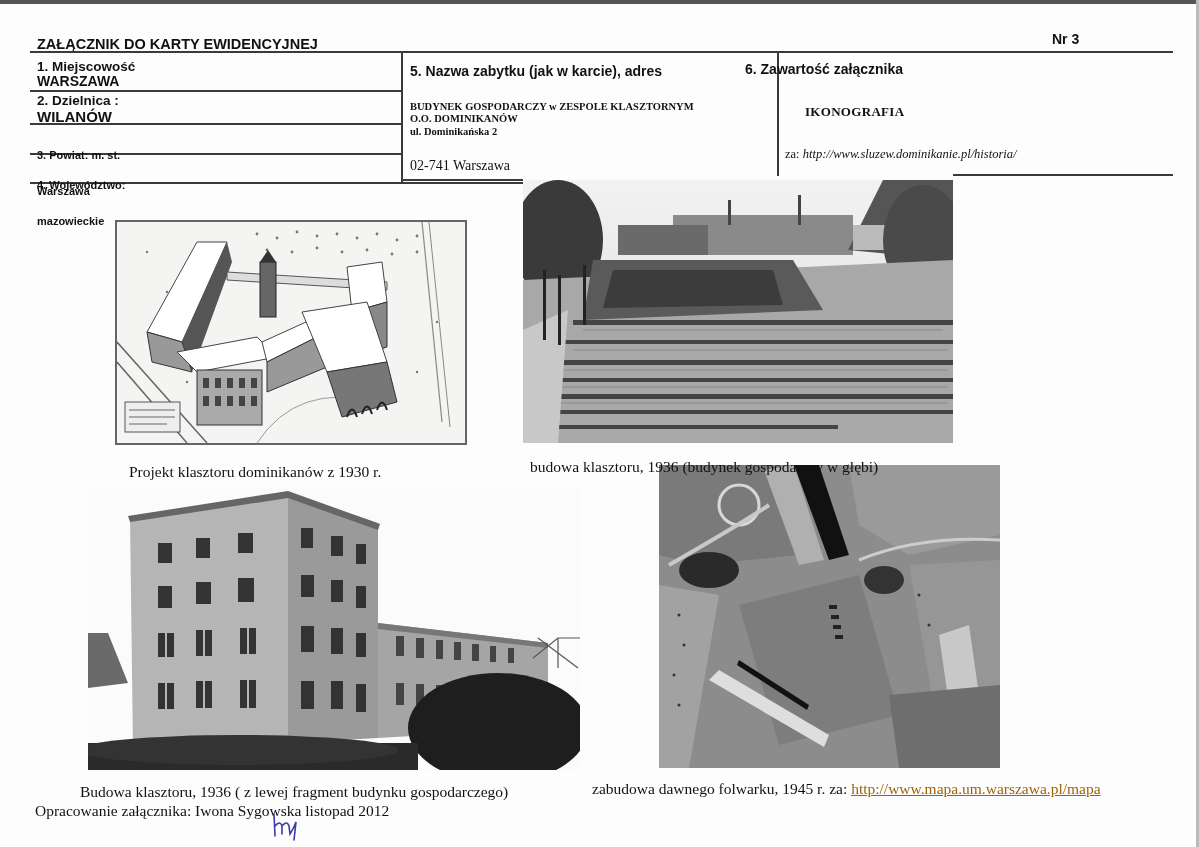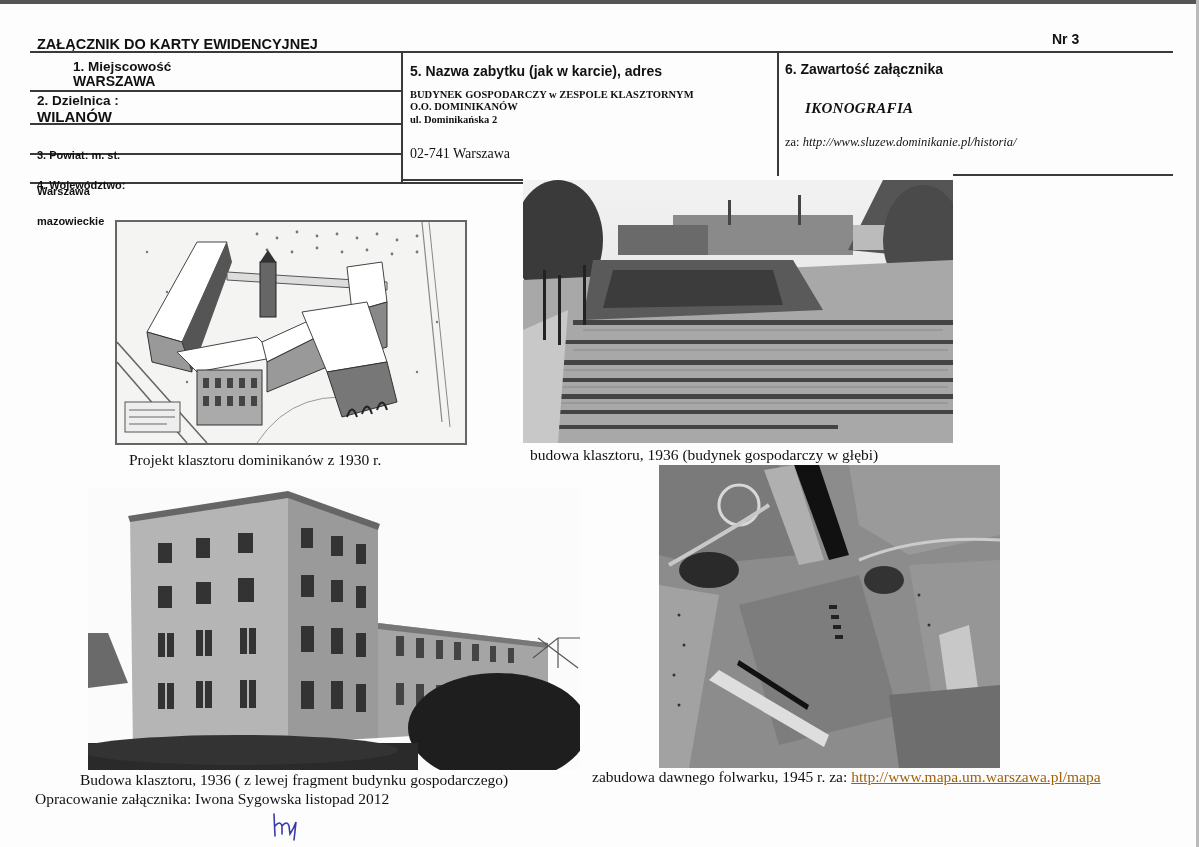--- a/index.html
+++ b/index.html
@@ -5,36 +5,36 @@
     html, body { margin: 0; padding: 0; }
     body {
       width: 1199px; height: 847px; position: relative; overflow: hidden;
       background: #fdfdfd;
       font-family: "Liberation Sans", sans-serif; color: #111;
     }
     .abs { position: absolute; }
     .hline { position: absolute; height: 2px; background: #3a3a3a; }
     .vline { position: absolute; width: 1.5px; background: #3a3a3a; }
     .sans-b { font-family: "Liberation Sans", sans-serif; font-weight: bold; }
-    .serif { font-family: "Liberation Serif", serif; }
+    .serif { font-family: "Liberation Serif", serif; margin-top: 12px; }
     .scan-edge-top { position:absolute; left:0; top:0; width:1199px; height:4px; background:#555; }
     .scan-edge-right { position:absolute; right:0; top:0; width:3px; height:847px; background:#bbb; }
 
     .title { left: 37px; top: 36px; font-size: 14.5px; }
     .nr { left: 1052px; top: 31px; font-size: 14px; }
 
     .lbl { font-size: 13.5px; line-height: 15px; }
     .lbl-sm { font-size: 11px; line-height: 13px; margin-top: 23px; }
 
     .sec5-title { left: 410px; top: 63px; font-size: 14px; }
     .sec5-line { font-size: 10.5px; font-weight: bold; line-height: 12px; left: 410px; }
     .sec5-city { left: 410px; top: 146px; font-size: 14px; font-weight: normal; }
 
-    .sec6-title { left: 785px; top: 61px; font-size: 14px; }
-    .sec6-ikon { left: 805px; top: 100px; font-size: 15px; font-weight: bold; letter-spacing: 0.3px; font-style: italic; }
+    .sec6-title { left: 745px; top: 61px; font-size: 14px; }
+    .sec6-ikon { left: 805px; top: 92px; font-size: 13px; font-weight: bold; letter-spacing: 0.3px; }
     .sec6-za { left: 785px; top: 135px; font-size: 12.5px; }
     .sec6-za i { font-style: italic; }
 
     .photo { position: absolute; overflow: hidden; }
     .caption { position: absolute; font-size: 15.5px; white-space: nowrap; }
     .caption a { color: #a16207; text-decoration: underline; }
     .footer-credit { left: 35px; top: 790px; font-size: 15.5px; }
   </style>
 </head>
 <body>
@@ -48,21 +48,21 @@
 <div class="hline" style="left:30px; top:51px; width:1143px;"></div>
 <div class="vline" style="left:401px; top:52px; height:130px;"></div>
 <div class="vline" style="left:777px; top:52px; height:124px;"></div>
 <div class="hline" style="left:30px; top:90px; width:371px;"></div>
 <div class="hline" style="left:30px; top:123px; width:371px;"></div>
 <div class="hline" style="left:30px; top:153px; width:371px;"></div>
 <div class="hline" style="left:30px; top:182px; width:493px;"></div>
 <div class="hline" style="left:401px; top:179px; width:122px;"></div>
 <div class="hline" style="left:953px; top:174px; width:220px;"></div>
 
-<div class="abs" style="left:37px; top:59px;margin-left:36px;">
+<div class="abs" style="left:37px; top:59px;">
   <div class="lbl sans-b">1. Miejscowość</div>
   <div class="lbl sans-b" style="font-size:14px;">WARSZAWA</div>
 </div>
 <div class="abs" style="left:37px; top:93px;">
   <div class="lbl sans-b">2. Dzielnica :</div>
   <div class="lbl sans-b" style="font-size:15px; line-height:17px;">WILANÓW</div>
 </div>
 <div class="abs" style="left:37px; top:126px;">
   <div class="lbl-sm sans-b">3. Powiat: m. st.</div>
   <div class="lbl-sm sans-b">Warszawa</div>

